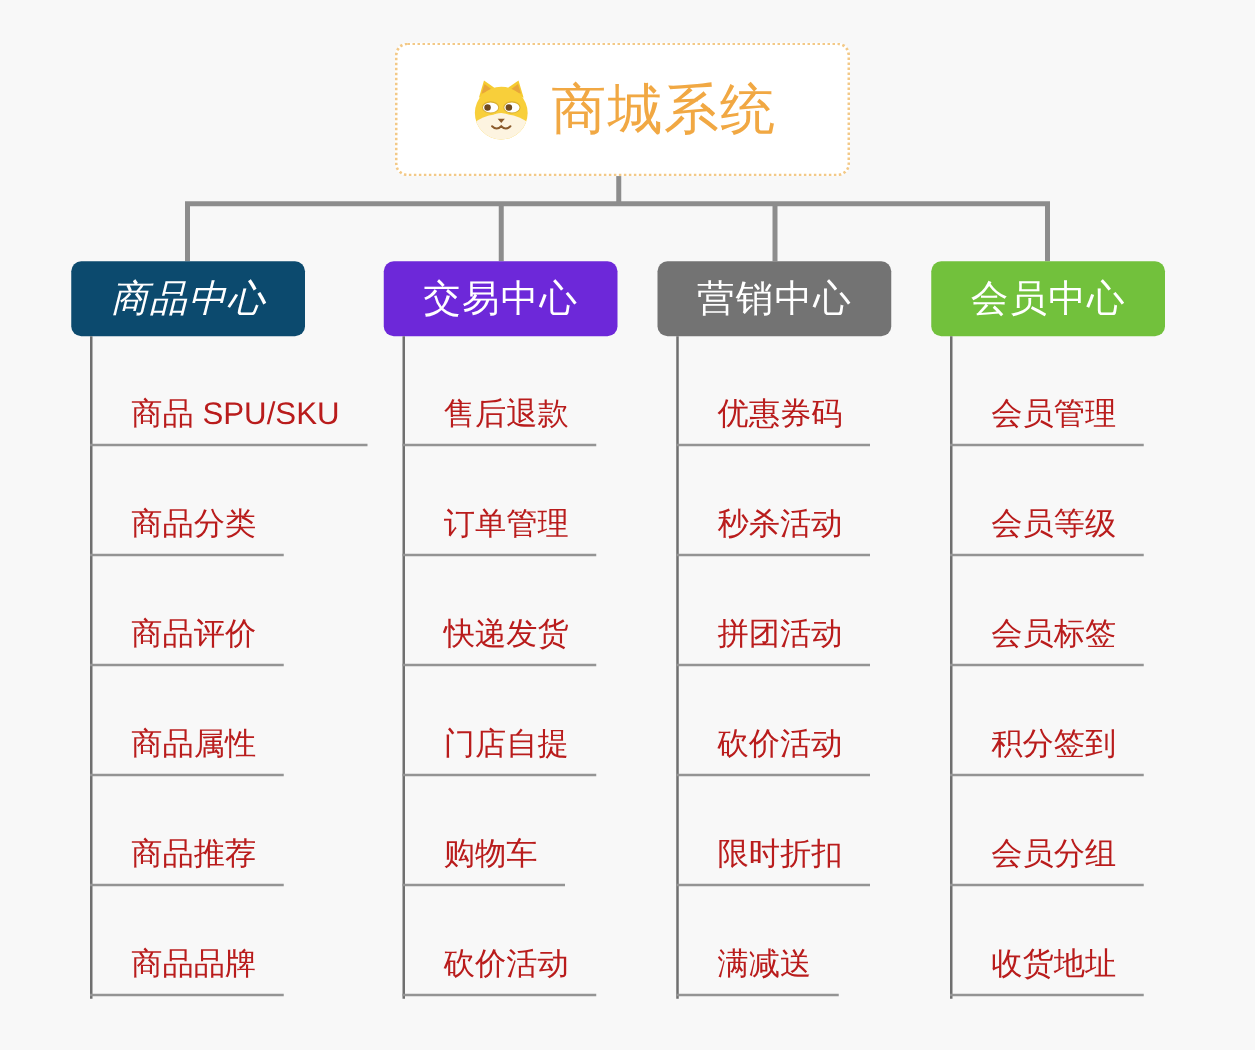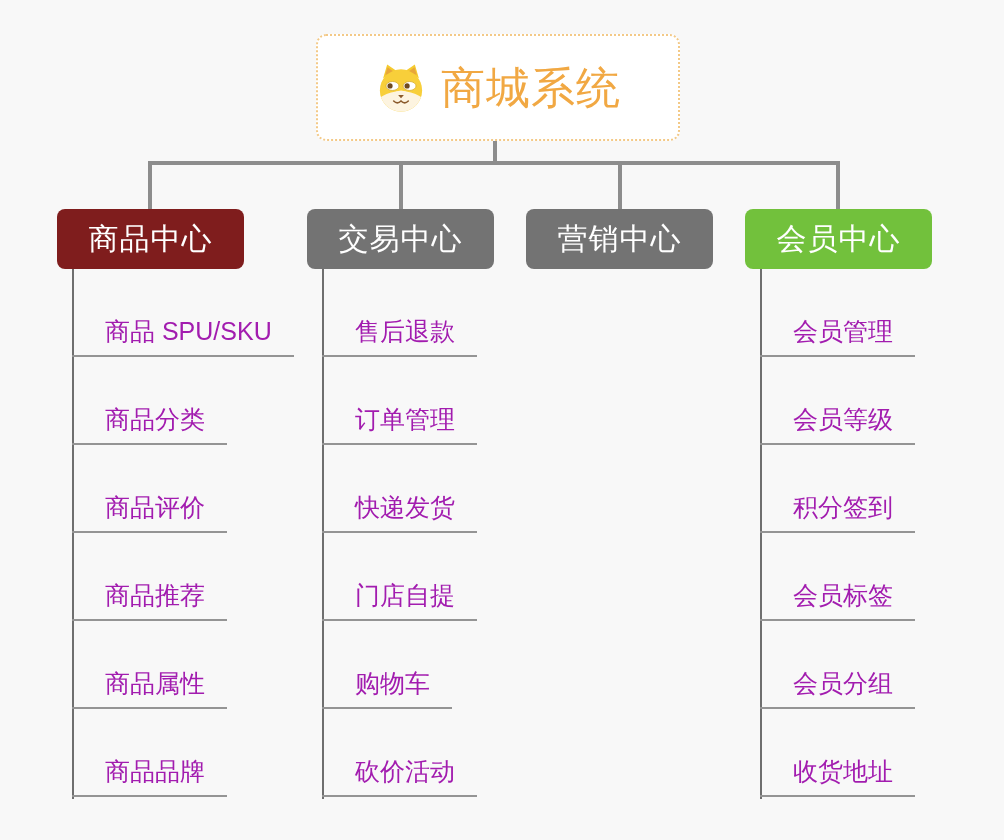--- a/index.html
+++ b/index.html
@@ -92,21 +92,21 @@
     height: 88px;
   }
   .leaf-label {
     position: absolute;
     left: 0;
     bottom: 0;
     padding: 0 22px 9px 33px;
     border-bottom: 2px solid #949494;
     font-size: 25px;
     line-height: 1.2;
-    color: #a21caf;
+    color: #b91c1c;
     white-space: nowrap;
   }
 </style>
 </head>
 <body>
 
 <div class="canvas">
 
   <svg class="connector-overlay" width="1004" height="840" viewBox="0 0 1004 840">
     <path d="M495 139 V163 M150 163 H838 M150 161 V209 M401 161 V209 M620 161 V209 M838 161 V209" stroke="#8d8d8d" stroke-width="4" fill="none"></path>
@@ -131,24 +131,24 @@
       <ellipse cx="21.5" cy="29.5" rx="8" ry="5.5" fill="#ffffff" stroke="#d8ae2e" stroke-width="1"></ellipse>
       <ellipse cx="42.5" cy="29.5" rx="8" ry="5.5" fill="#ffffff" stroke="#d8ae2e" stroke-width="1"></ellipse>
       <circle cx="18.5" cy="29.5" r="3.2" fill="#6f4a1f"></circle>
       <circle cx="39.5" cy="29.5" r="3.2" fill="#6f4a1f"></circle>
       <path d="M28.5 40.5 h7 l-3.5 4.2 z" fill="#8a5a2b"></path>
       <path d="M23 48 q4.5 4.5 9 0 q4.5 4.5 9 0" stroke="#8a5a2b" stroke-width="2" fill="none" stroke-linecap="round"></path>
     </svg>
     <span class="root-title">商城系统</span>
   </div>
 
-  <div class="branch-header" style="left: 57px; background-color: #7f1d1d;">
+  <div class="branch-header" style="left: 57px; background-color: #0c4a6e; font-style: italic;">
     <span>商品中心</span>
   </div>
-  <div class="branch-header" style="left: 307px; background-color: #737373;">
+  <div class="branch-header" style="left: 307px; background-color: #6d28d9;">
     <span>交易中心</span>
   </div>
   <div class="branch-header" style="left: 526px; background-color: #737373;">
     <span>营销中心</span>
   </div>
   <div class="branch-header" style="left: 745px; background-color: rgb(114, 193, 60); text-align: center;">
     <span>会员中心</span>
   </div>
 
   <div class="column" style="left:72px">
@@ -156,26 +156,26 @@
     <div class="leaf">
         <span class="leaf-label">商品 SPU/SKU</span>
       </div>
     <div class="leaf">
         <span class="leaf-label">商品分类</span>
       </div>
     <div class="leaf">
         <span class="leaf-label">商品评价</span>
       </div>
     <div class="leaf">
+        <span class="leaf-label">商品属性</span>
+      </div>
+    <div class="leaf">
         <span class="leaf-label">商品推荐</span>
       </div>
     <div class="leaf">
-        <span class="leaf-label">商品属性</span>
-      </div>
-    <div class="leaf">
         <span class="leaf-label">商品品牌</span>
       </div>
   </div>
 
   <div class="column" style="left:322px">
     <div class="trunk"></div>
     <div class="leaf">
         <span class="leaf-label">售后退款</span>
       </div>
     <div class="leaf">
@@ -188,36 +188,57 @@
         <span class="leaf-label">门店自提</span>
       </div>
     <div class="leaf">
         <span class="leaf-label">购物车</span>
       </div>
     <div class="leaf">
         <span class="leaf-label">砍价活动</span>
       </div>
   </div>
 
+  <div class="column" style="left:541px">
+    <div class="trunk"></div>
+    <div class="leaf">
+        <span class="leaf-label">优惠券码</span>
+      </div>
+    <div class="leaf">
+        <span class="leaf-label">秒杀活动</span>
+      </div>
+    <div class="leaf">
+        <span class="leaf-label">拼团活动</span>
+      </div>
+    <div class="leaf">
+        <span class="leaf-label">砍价活动</span>
+      </div>
+    <div class="leaf">
+        <span class="leaf-label">限时折扣</span>
+      </div>
+    <div class="leaf">
+        <span class="leaf-label">满减送</span>
+      </div>
+  </div>
 
   <div class="column" style="left:760px">
     <div class="trunk"></div>
     <div class="leaf">
         <span class="leaf-label">会员管理</span>
       </div>
     <div class="leaf">
         <span class="leaf-label">会员等级</span>
       </div>
     <div class="leaf">
+        <span class="leaf-label">会员标签</span>
+      </div>
+    <div class="leaf">
         <span class="leaf-label">积分签到</span>
       </div>
     <div class="leaf">
-        <span class="leaf-label">会员标签</span>
-      </div>
-    <div class="leaf">
         <span class="leaf-label">会员分组</span>
       </div>
     <div class="leaf">
         <span class="leaf-label">收货地址</span>
       </div>
   </div>
 
 </div>
 
 </body></html>

